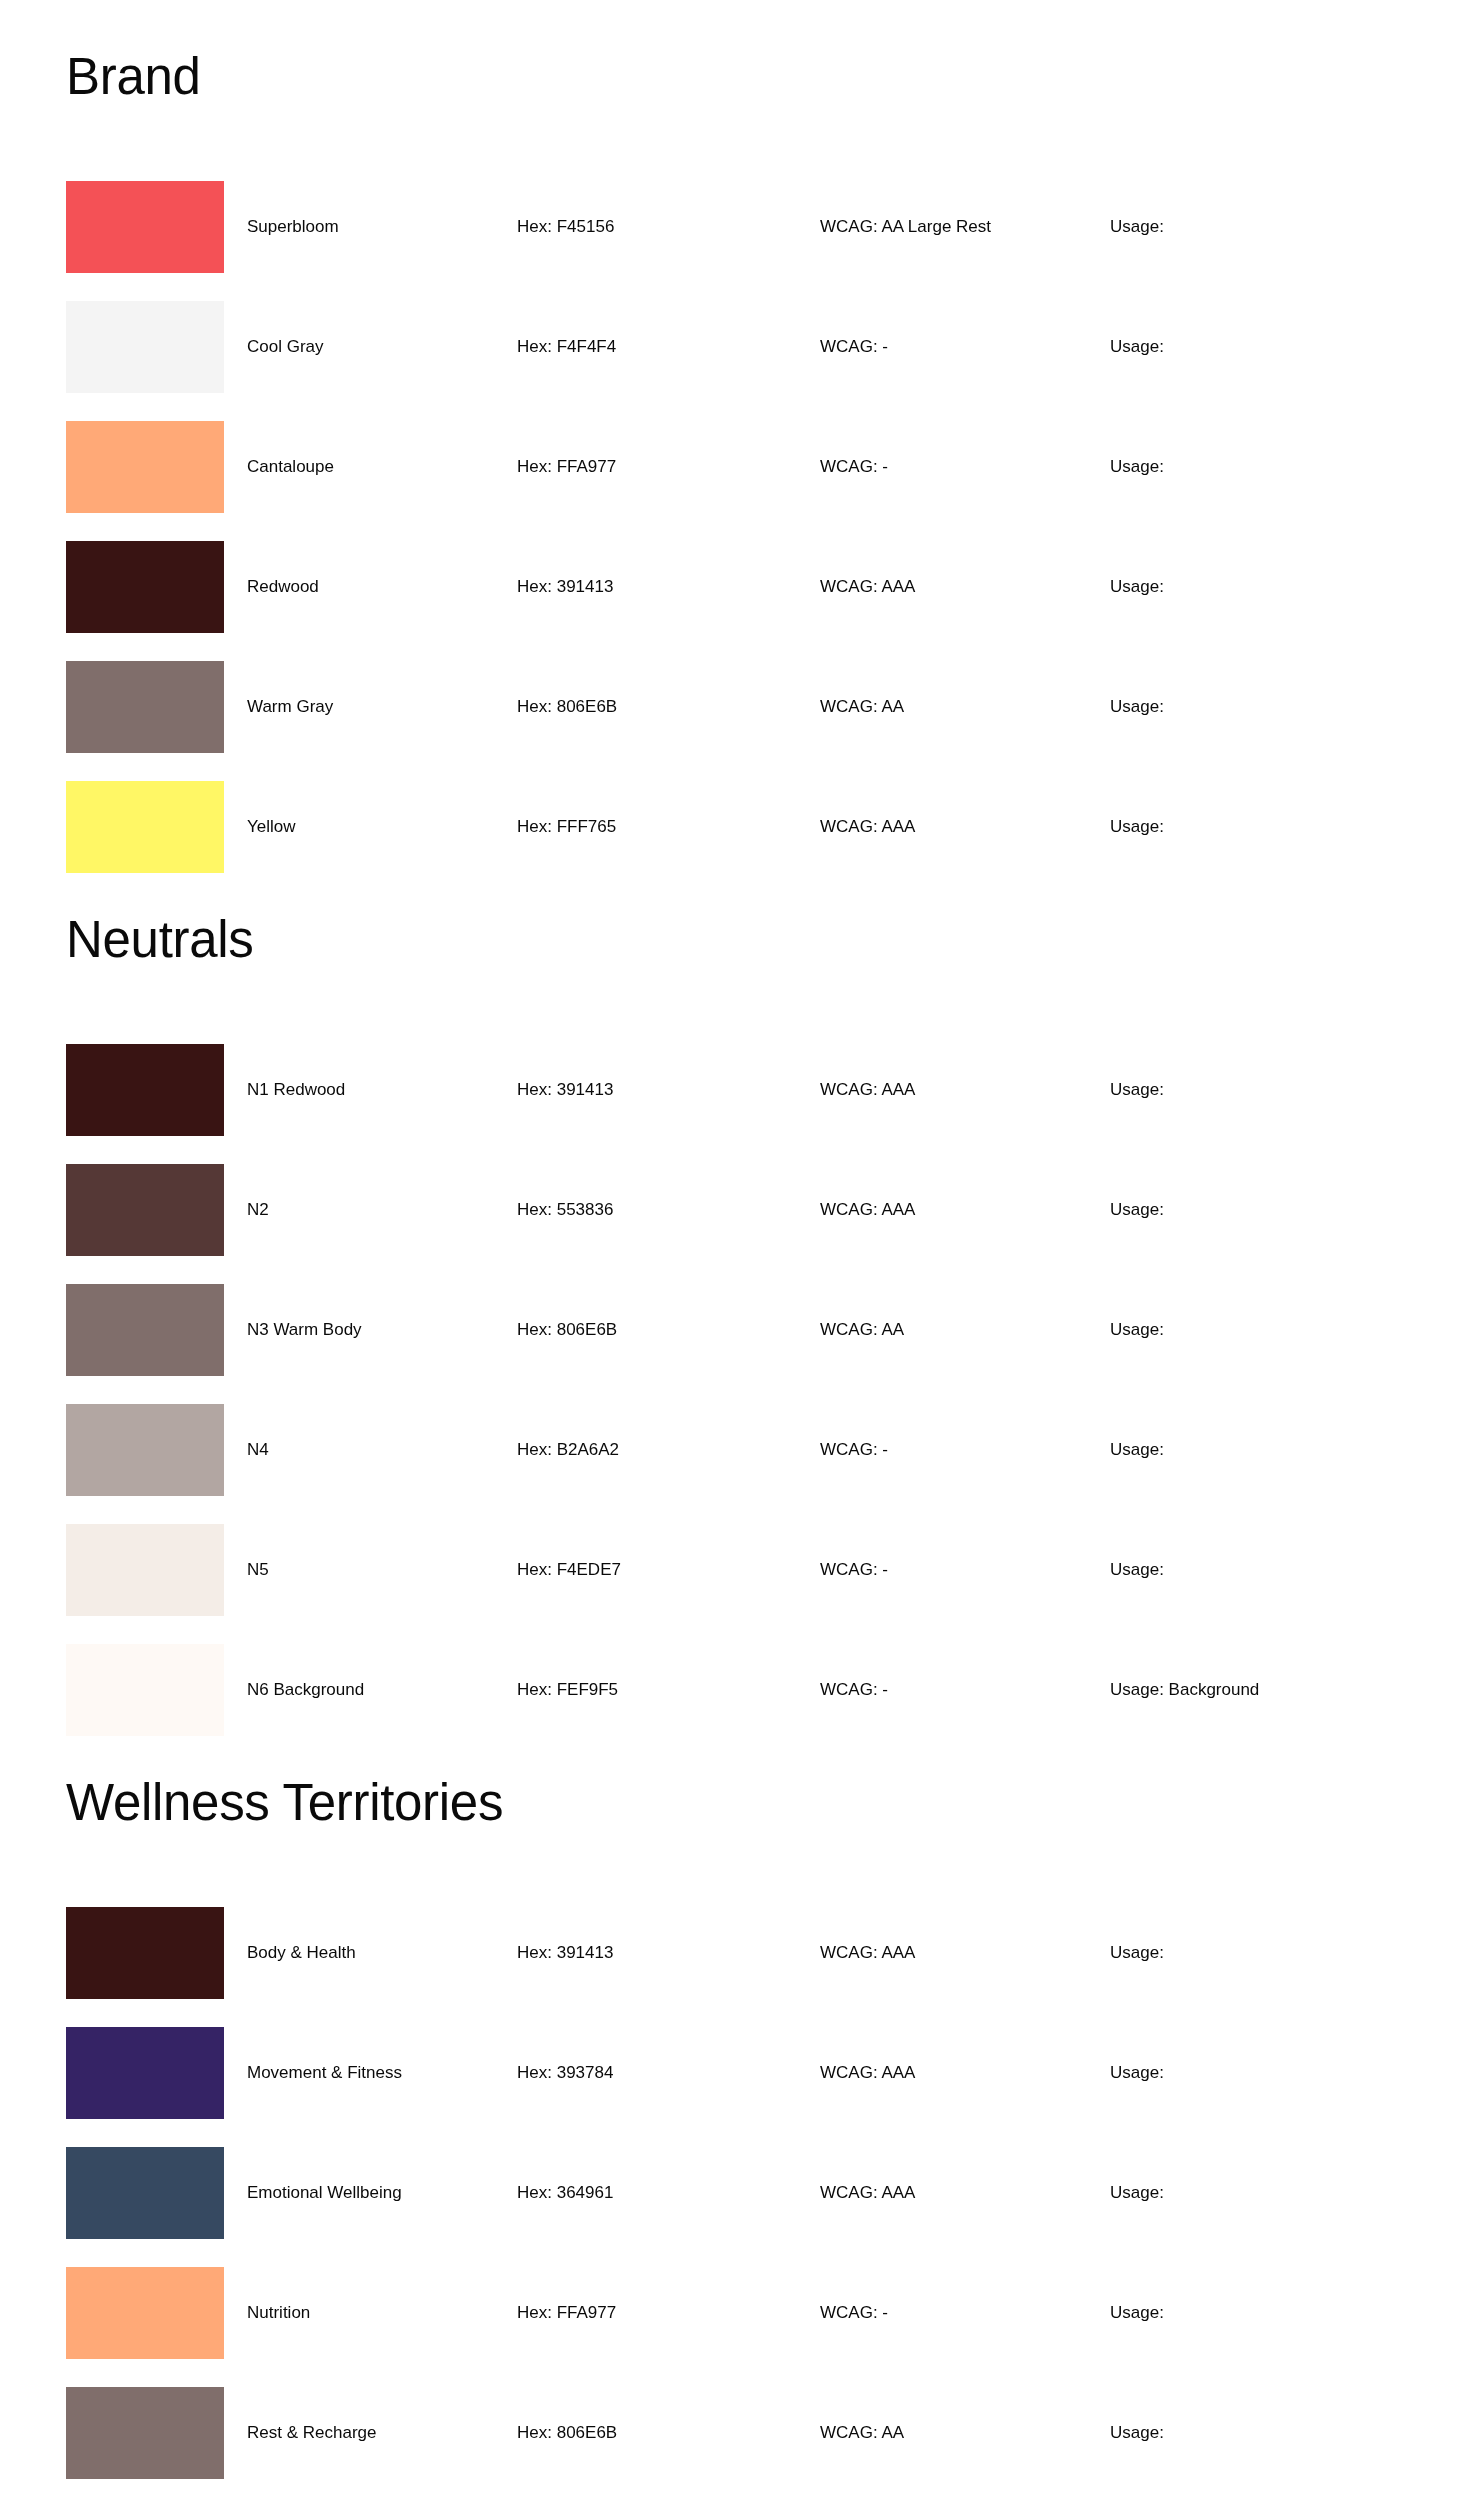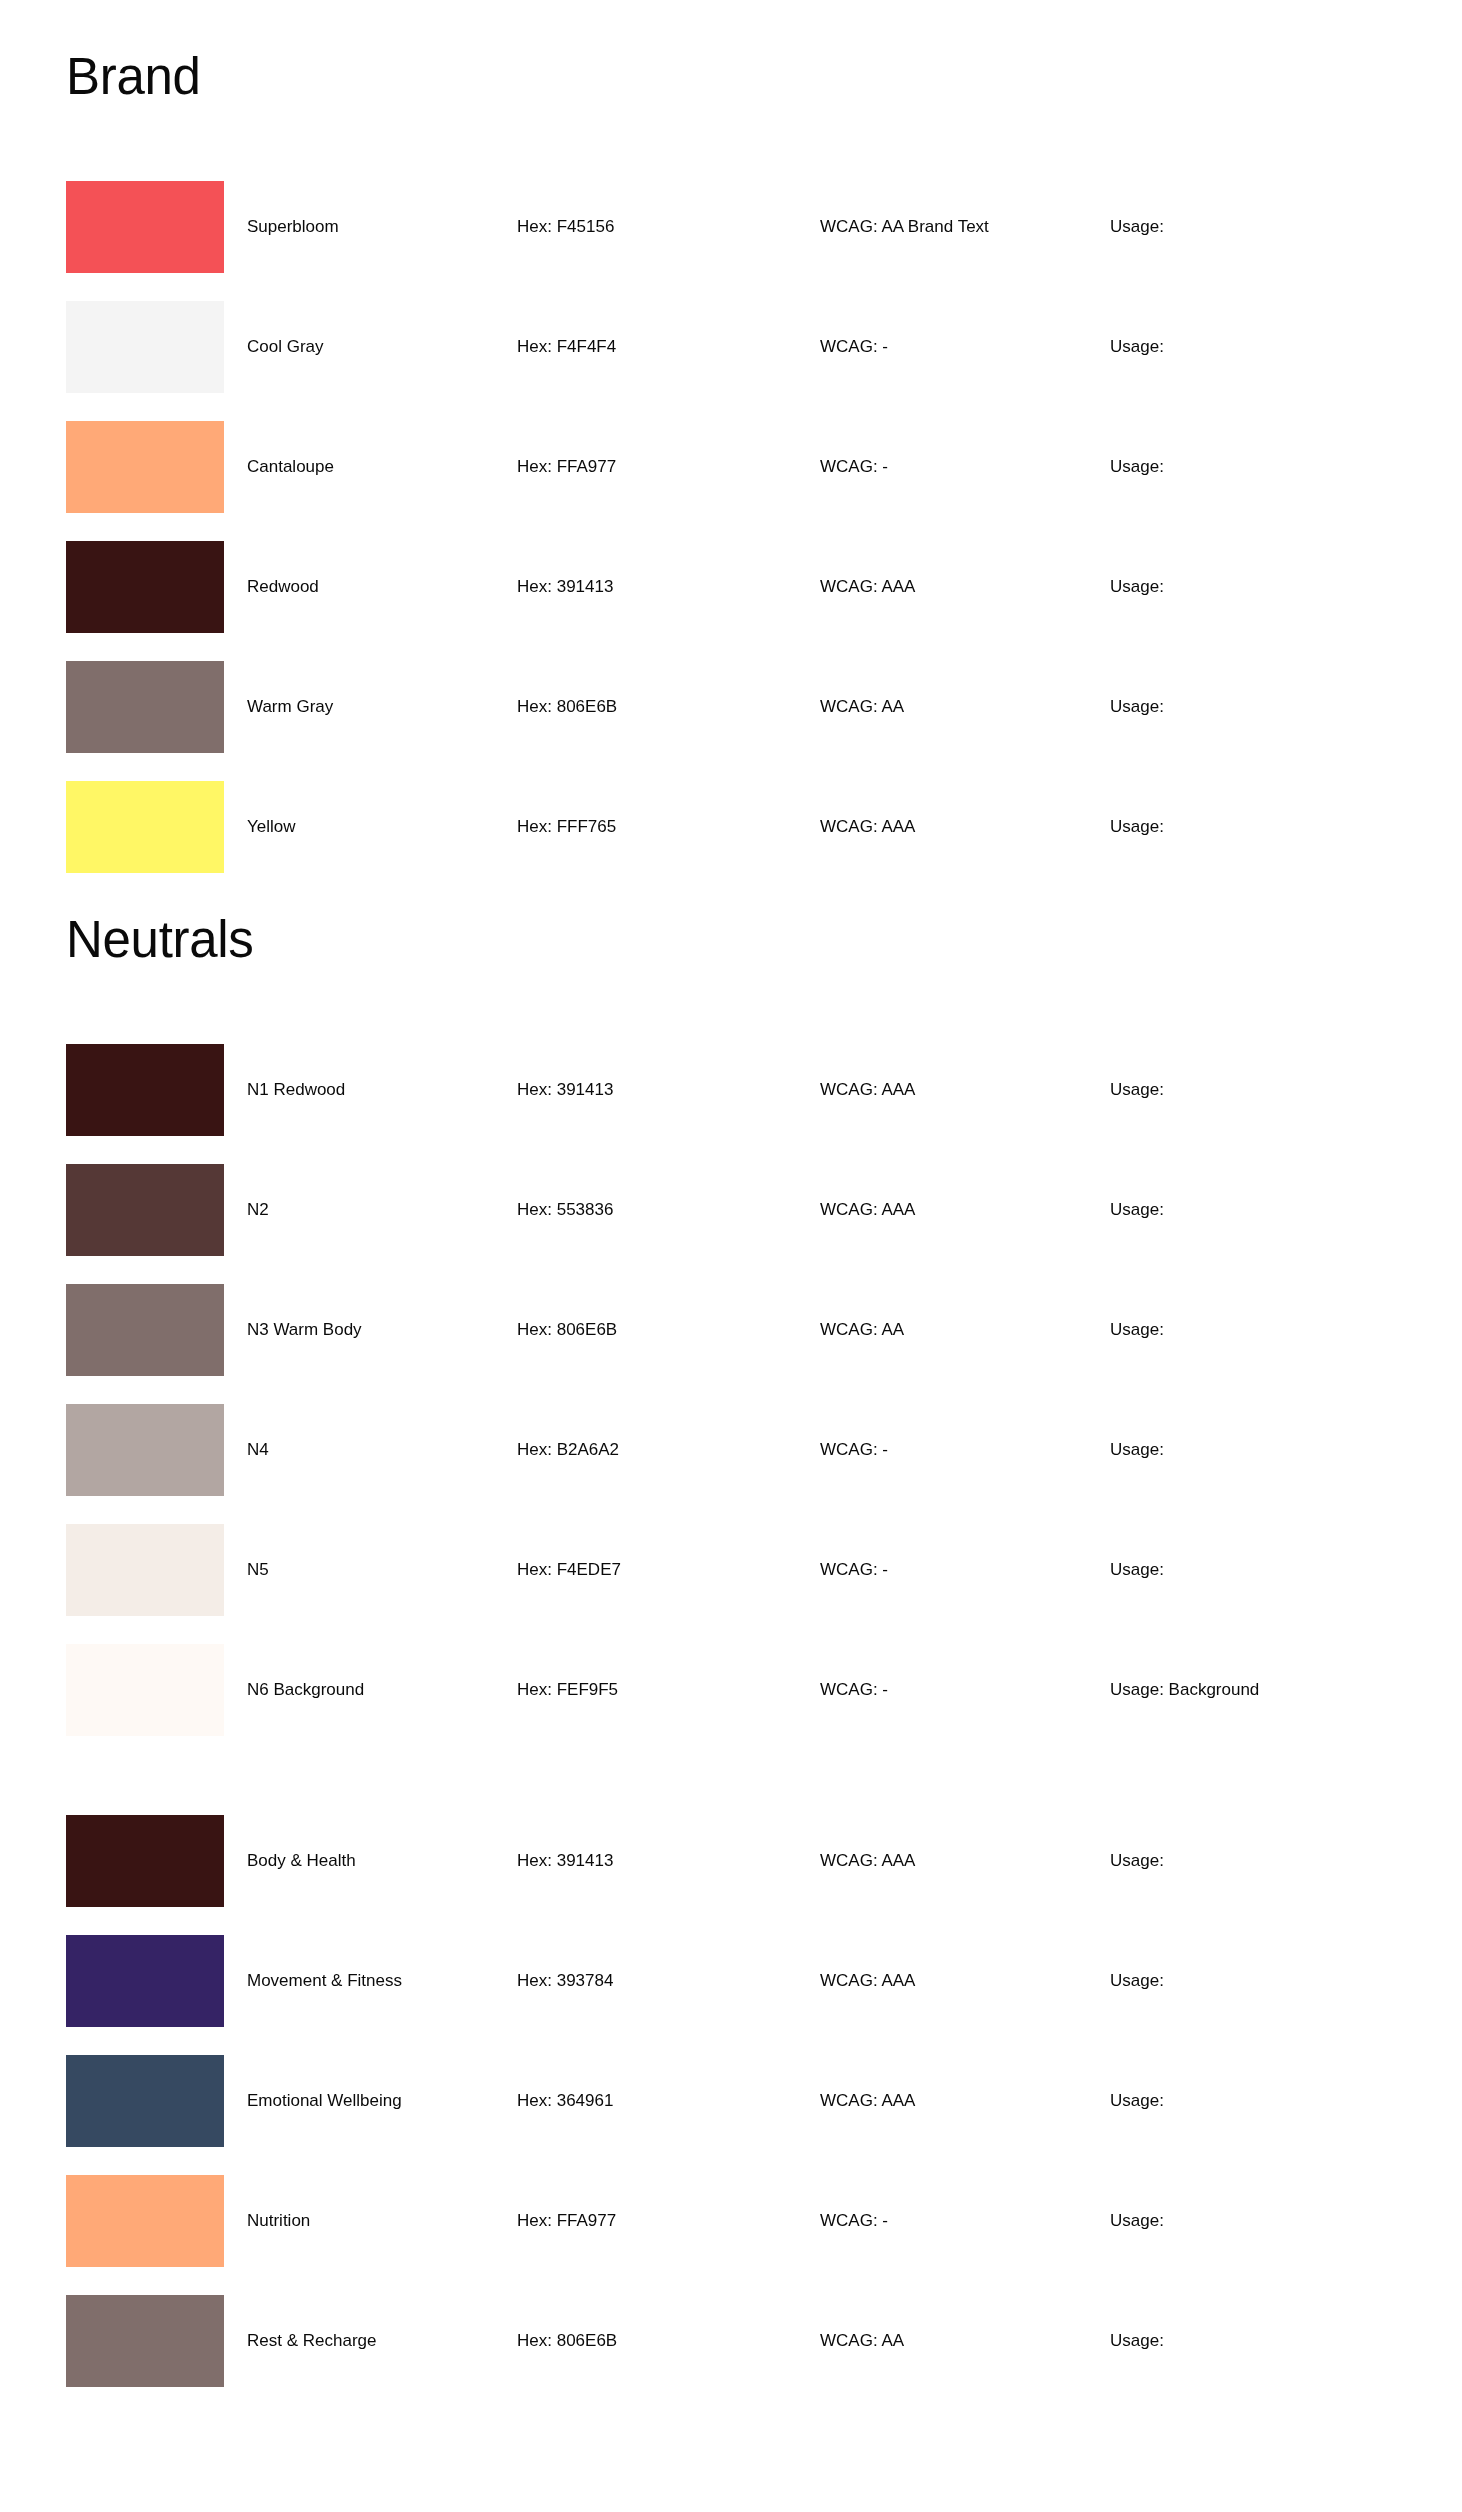--- a/index.html
+++ b/index.html
@@ -99,21 +99,21 @@
 
   <section class="section section-brand">
     <h1 class="section-title">Brand</h1>
     <ul class="swatch-list">
 
       <li class="swatch-row">
         <span class="swatch-chip" style="background-color: rgb(244, 81, 86);"></span>
         <div class="swatch-fields">
           <span class="field field-name">Superbloom</span>
           <span class="field field-hex">Hex: F45156</span>
-          <span class="field field-wcag">WCAG: AA Brand Text</span>
+          <span class="field field-wcag">WCAG: AA Large Rest</span>
           <span class="field field-usage">Usage:</span>
         </div>
       </li>
 
       <li class="swatch-row">
         <span class="swatch-chip" style="background-color: rgb(244, 244, 244);"></span>
         <div class="swatch-fields">
           <span class="field field-name">Cool Gray</span>
           <span class="field field-hex">Hex: F4F4F4</span>
           <span class="field field-wcag">WCAG: -</span>
@@ -225,20 +225,21 @@
           <span class="field field-hex">Hex: FEF9F5</span>
           <span class="field field-wcag">WCAG: -</span>
           <span class="field field-usage">Usage: Background</span>
         </div>
       </li>
 
     </ul>
   </section>
 
   <section class="section section-wellness">
+    <h1 class="section-title">Wellness Territories</h1>
     <ul class="swatch-list">
 
       <li class="swatch-row">
         <span class="swatch-chip" style="background-color: rgb(57, 20, 19);"></span>
         <div class="swatch-fields">
           <span class="field field-name">Body &amp; Health</span>
           <span class="field field-hex">Hex: 391413</span>
           <span class="field field-wcag">WCAG: AAA</span>
           <span class="field field-usage">Usage:</span>
         </div>

